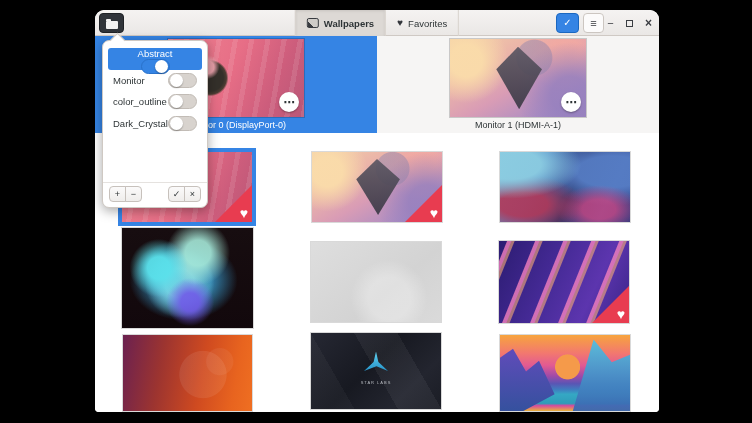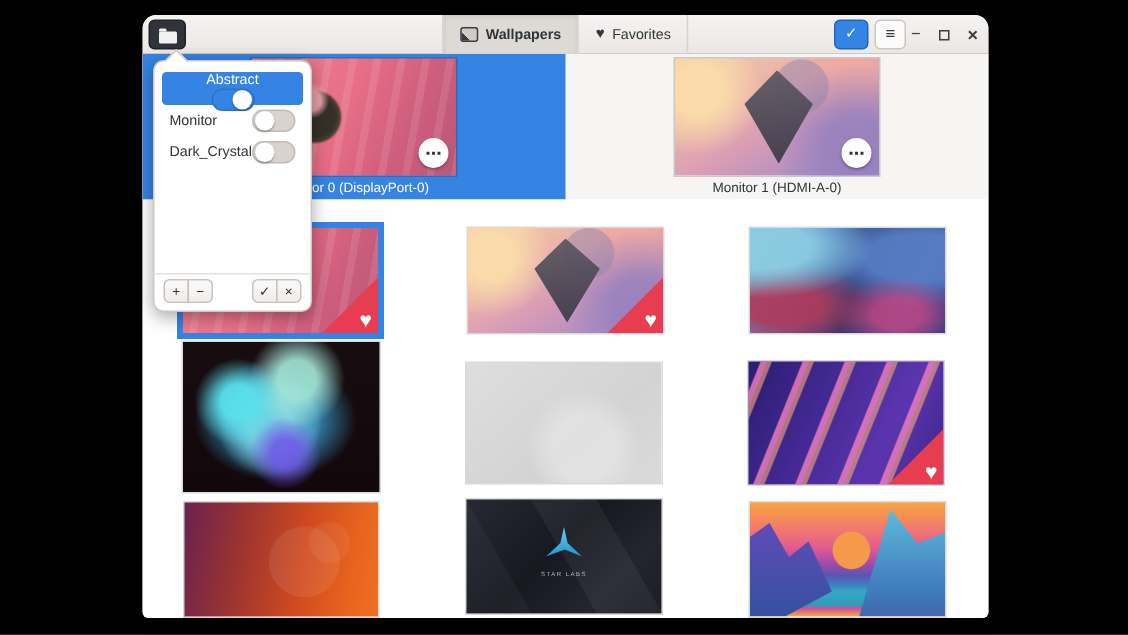--- a/index.html
+++ b/index.html
@@ -194,21 +194,21 @@
           </div>
         </div>
         <div class="mon-label">Monitor 0 (DisplayPort-0)</div>
       </div>
       <div class="monitor-half">
         <div class="mon-thumb art-island">
           <div class="more-btn">
             <span>⋯</span>
           </div>
         </div>
-        <div class="mon-label">Monitor 1 (HDMI-A-0)</div>
+        <div class="mon-label">Monitor 1 (HDMI-A-1)</div>
       </div>
     </div>
 
     <div class="grid" id="grid">
   <div class="tile pos-1 selected">
     <div class="art art-cell"></div>
     <div class="heart-badge">
       <span class="heart-glyph">♥</span>
     </div>
   </div>
@@ -271,20 +271,26 @@
   </div>
 
   <div class="pop-row">
     <span class="pop-label">Monitor</span>
     <span class="toggle">
       <span class="knob"></span>
     </span>
   </div>
 
 
+  <div class="pop-row">
+    <span class="pop-label">color_outline</span>
+    <span class="toggle">
+      <span class="knob"></span>
+    </span>
+  </div>
 
 
   <div class="pop-row">
     <span class="pop-label">Dark_Crystal</span>
     <span class="toggle">
       <span class="knob"></span>
     </span>
   </div>
 </div>
       <div class="pop-sep"></div>

